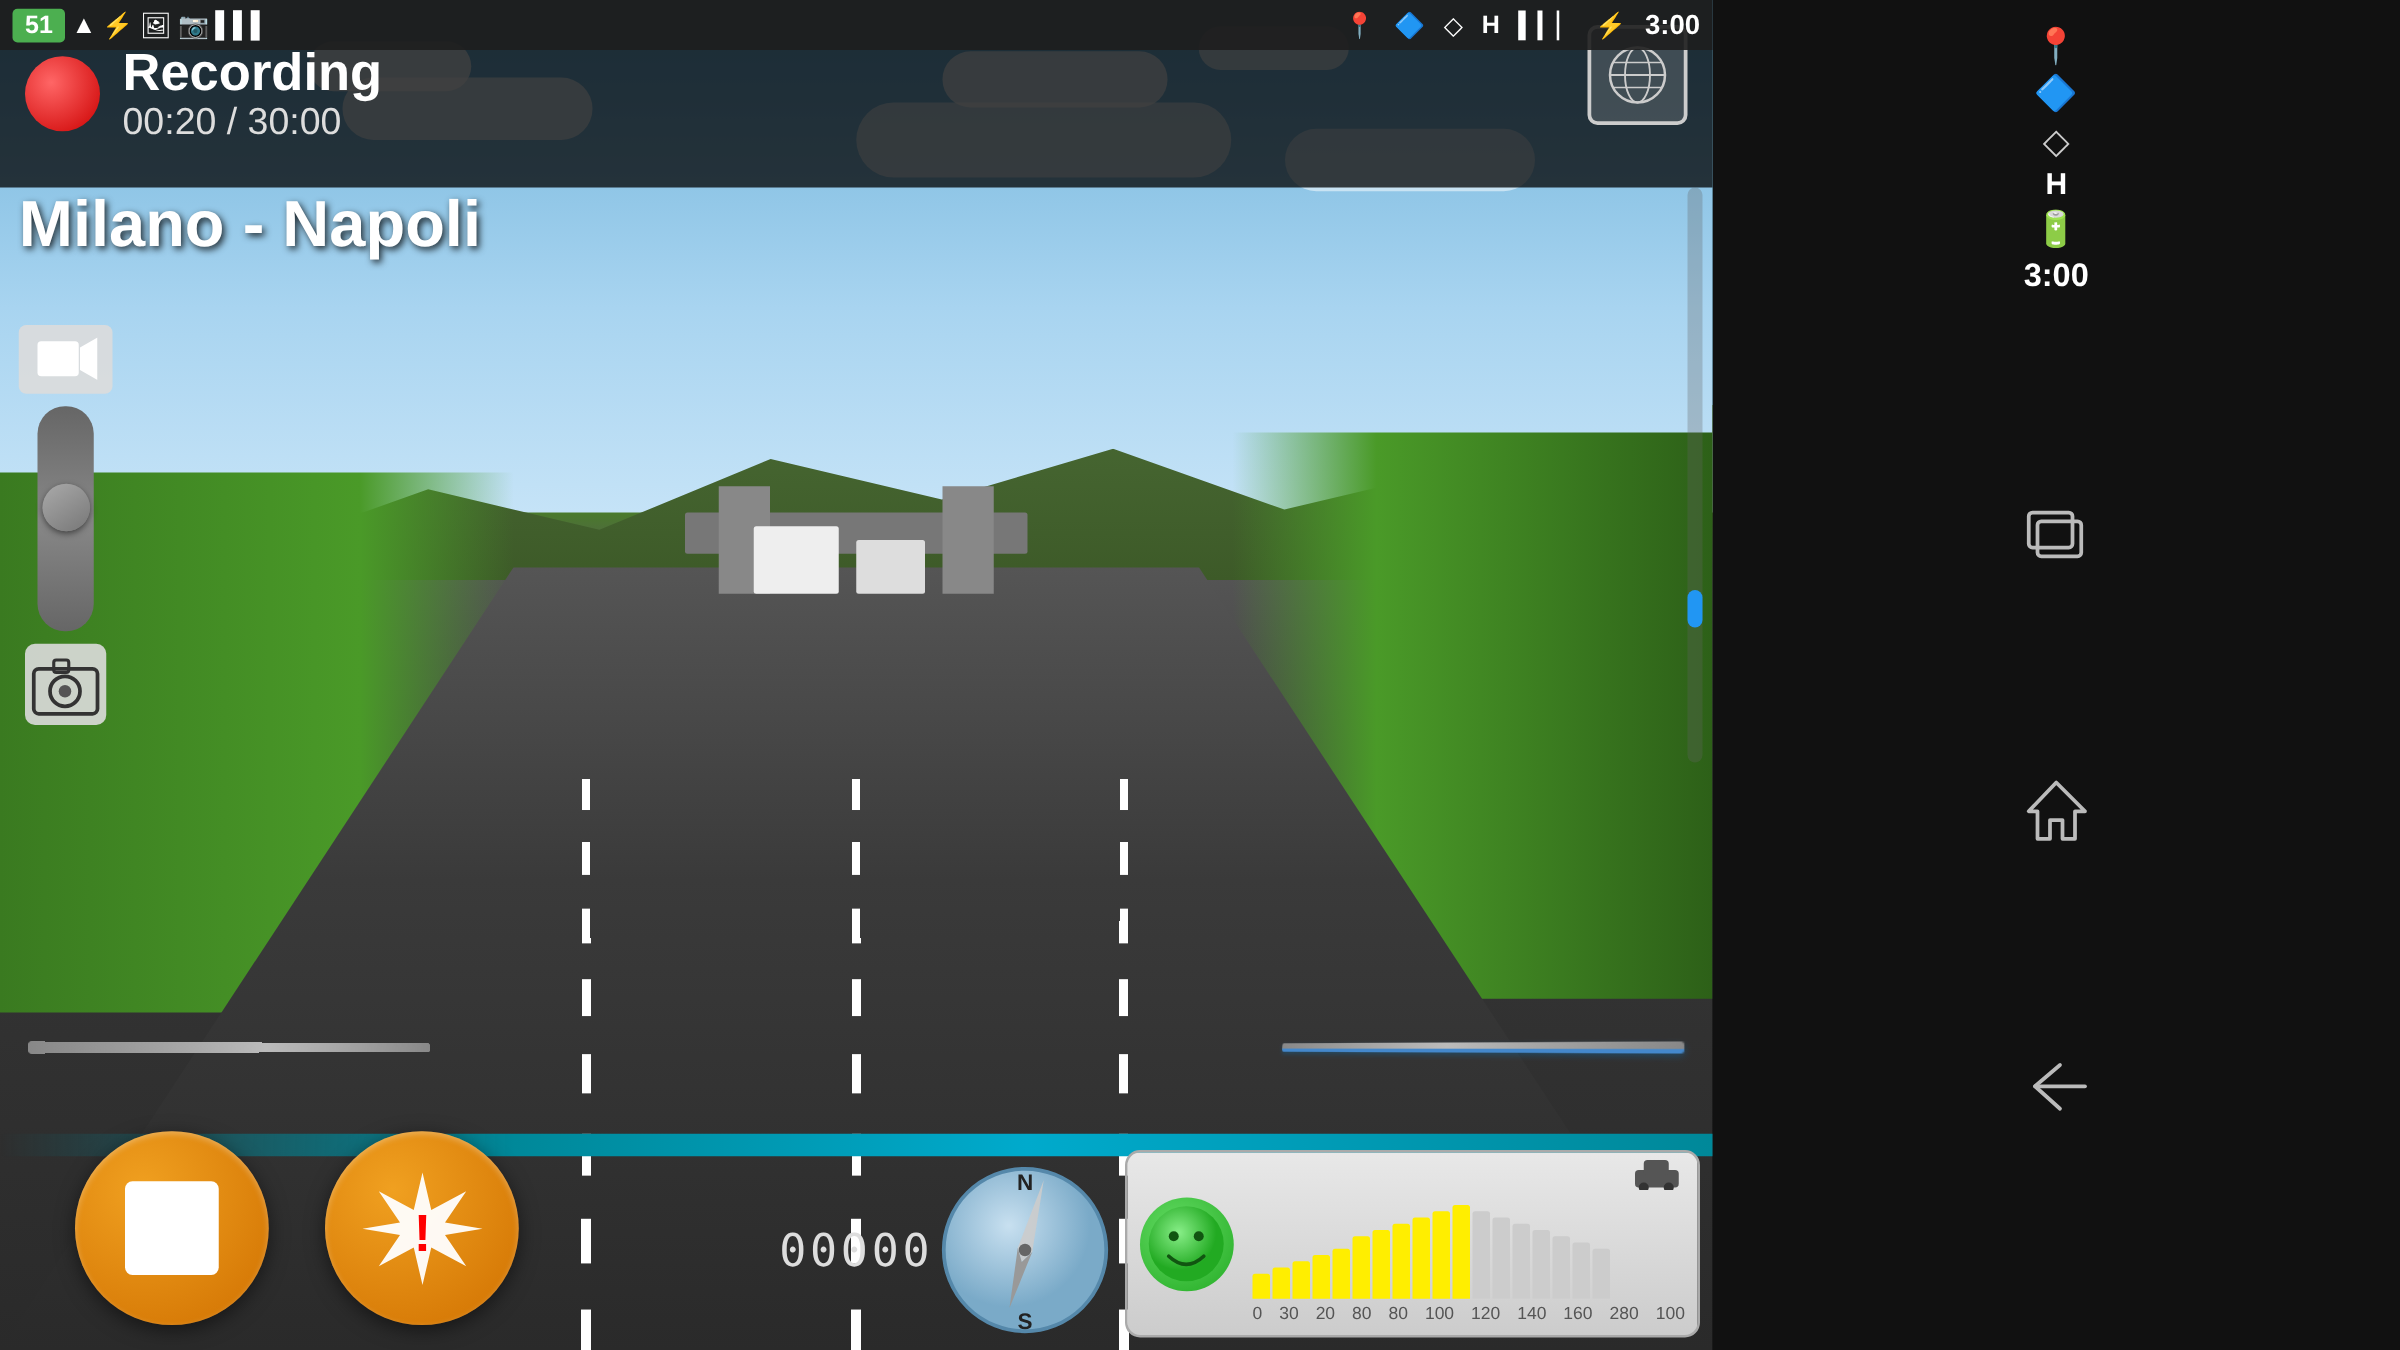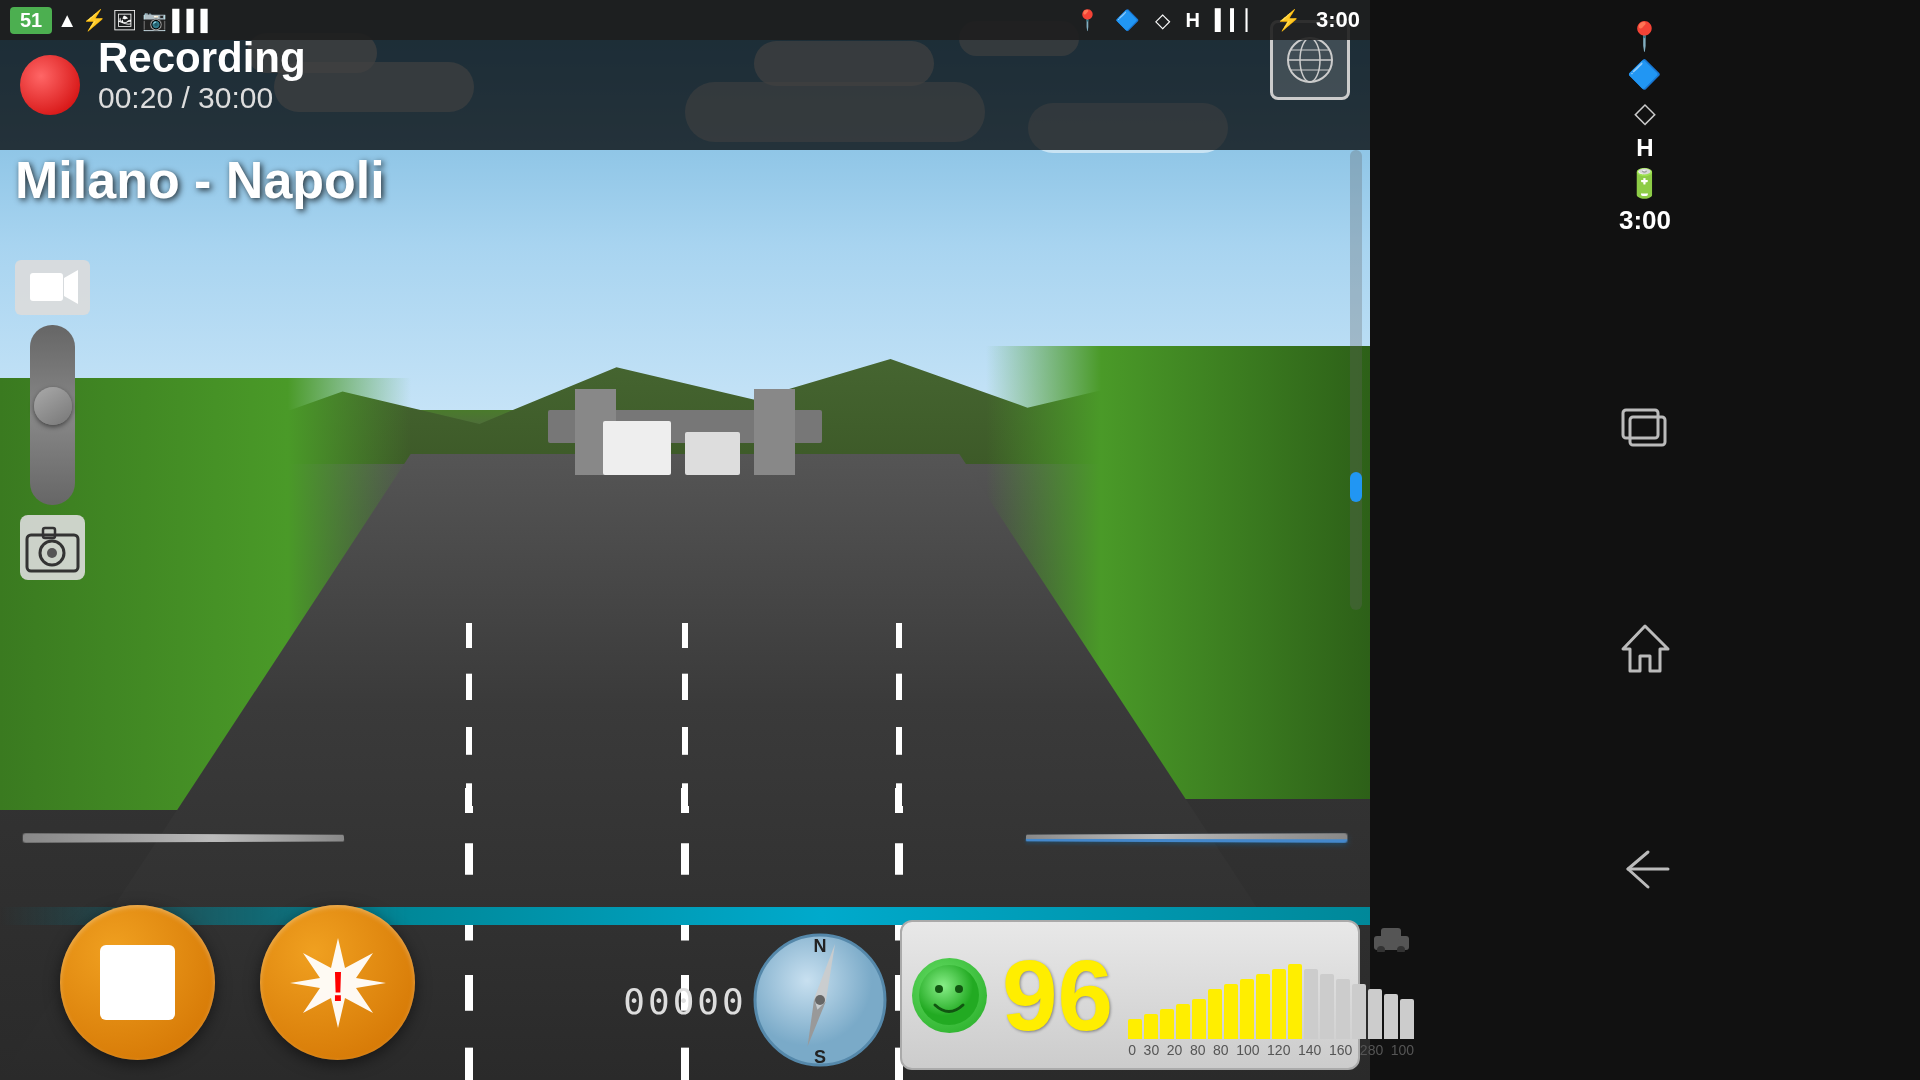--- a/index.html
+++ b/index.html
@@ -66,21 +66,21 @@
       height: 150px;
       background: rgba(0,0,0,0.75);
       display: flex;
       align-items: center;
       padding: 0 20px;
       z-index: 10;
     }
 
     #record-indicator {
       display: flex;
-      align-items: flex-end;
+      align-items: center;
       gap: 18px;
     }
 
     #record-dot {
       width: 60px;
       height: 60px;
       background: radial-gradient(circle at 35% 35%, #ff6666, #cc0000);
       border-radius: 50%;
       flex-shrink: 0;
     }
@@ -580,21 +580,20 @@
                 <stop offset="0%" stop-color="#88ee88"></stop>
                 <stop offset="100%" stop-color="#22aa22"></stop>
               </radialGradient>
             </defs>
             <circle cx="22" cy="26" r="4" fill="#115511"></circle>
             <circle cx="42" cy="26" r="4" fill="#115511"></circle>
             <path d="M18,42 Q32,55 46,42" fill="none" stroke="#115511" stroke-width="3" stroke-linecap="round"></path>
           </svg>
         </div>
 
-        <div id="speed-value">96</div>
 
         <div id="speed-graph-area">
           <div id="car-icon-top">
             <svg width="45" height="28" viewBox="0 0 45 28">
               <rect x="5" y="12" width="35" height="14" fill="#555" rx="3"></rect>
               <rect x="12" y="4" width="20" height="12" fill="#555" rx="3"></rect>
               <circle cx="12" cy="26" r="4" fill="#333"></circle>
               <circle cx="32" cy="26" r="4" fill="#333"></circle>
             </svg>
           </div>

